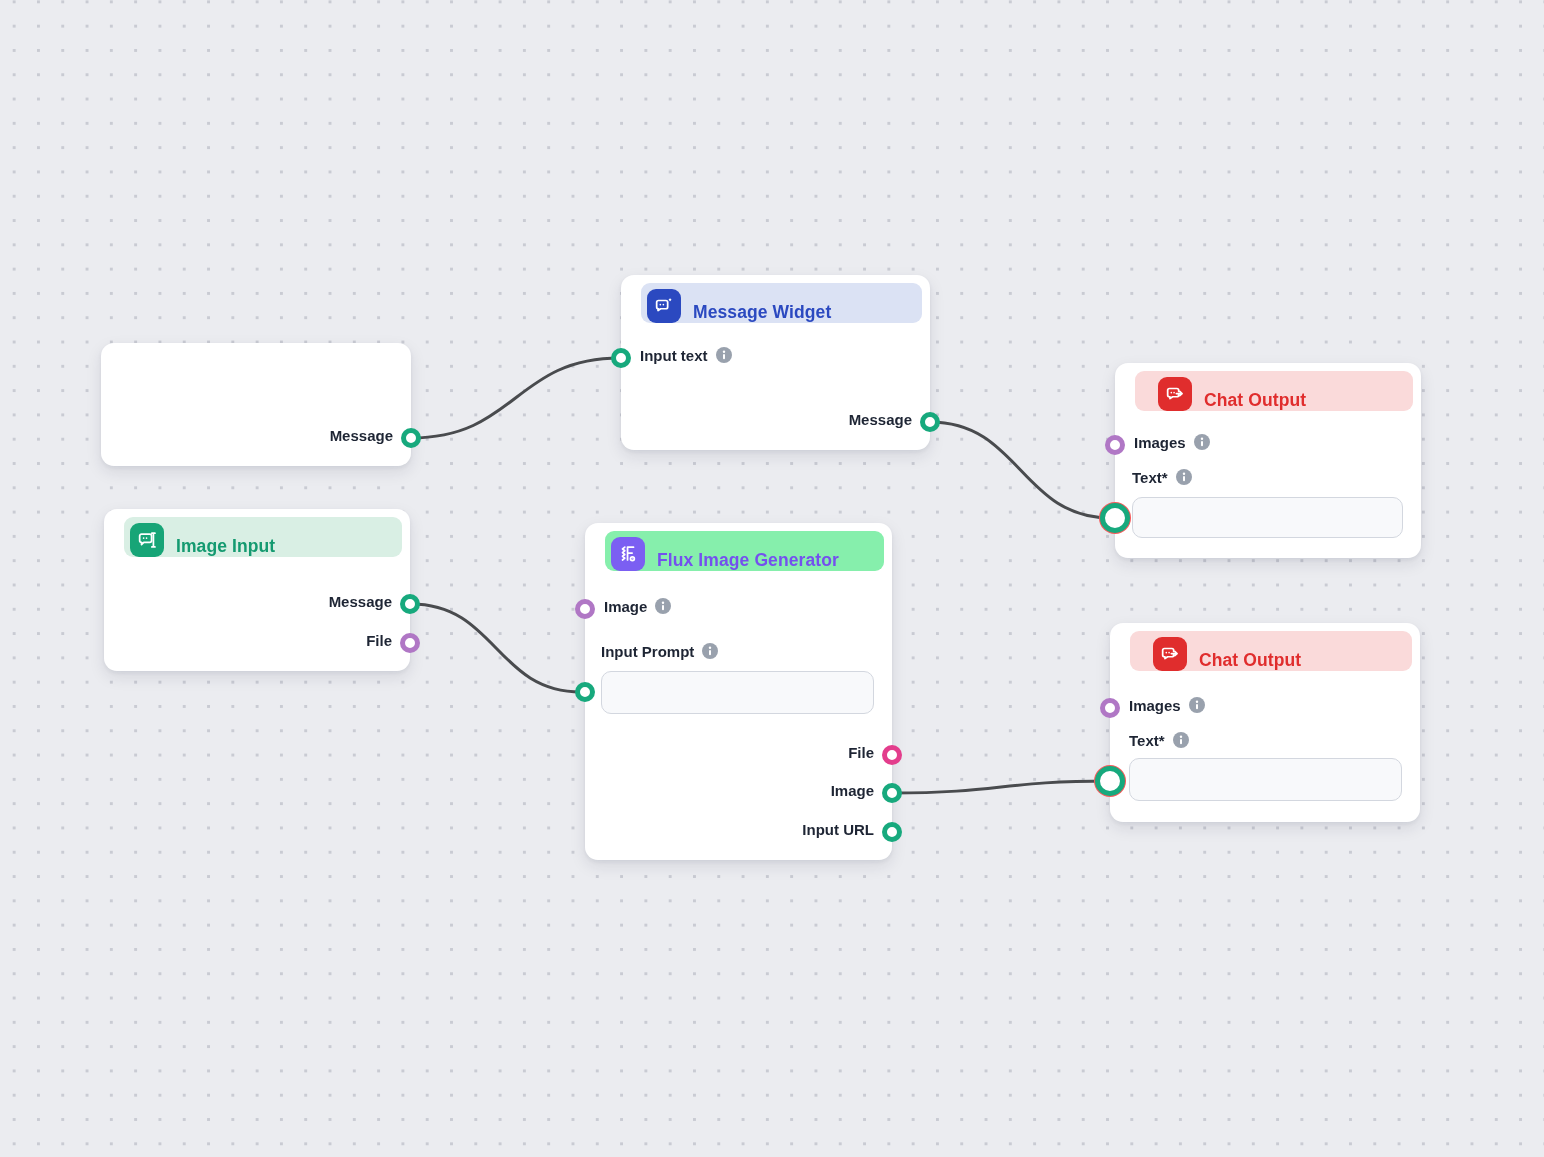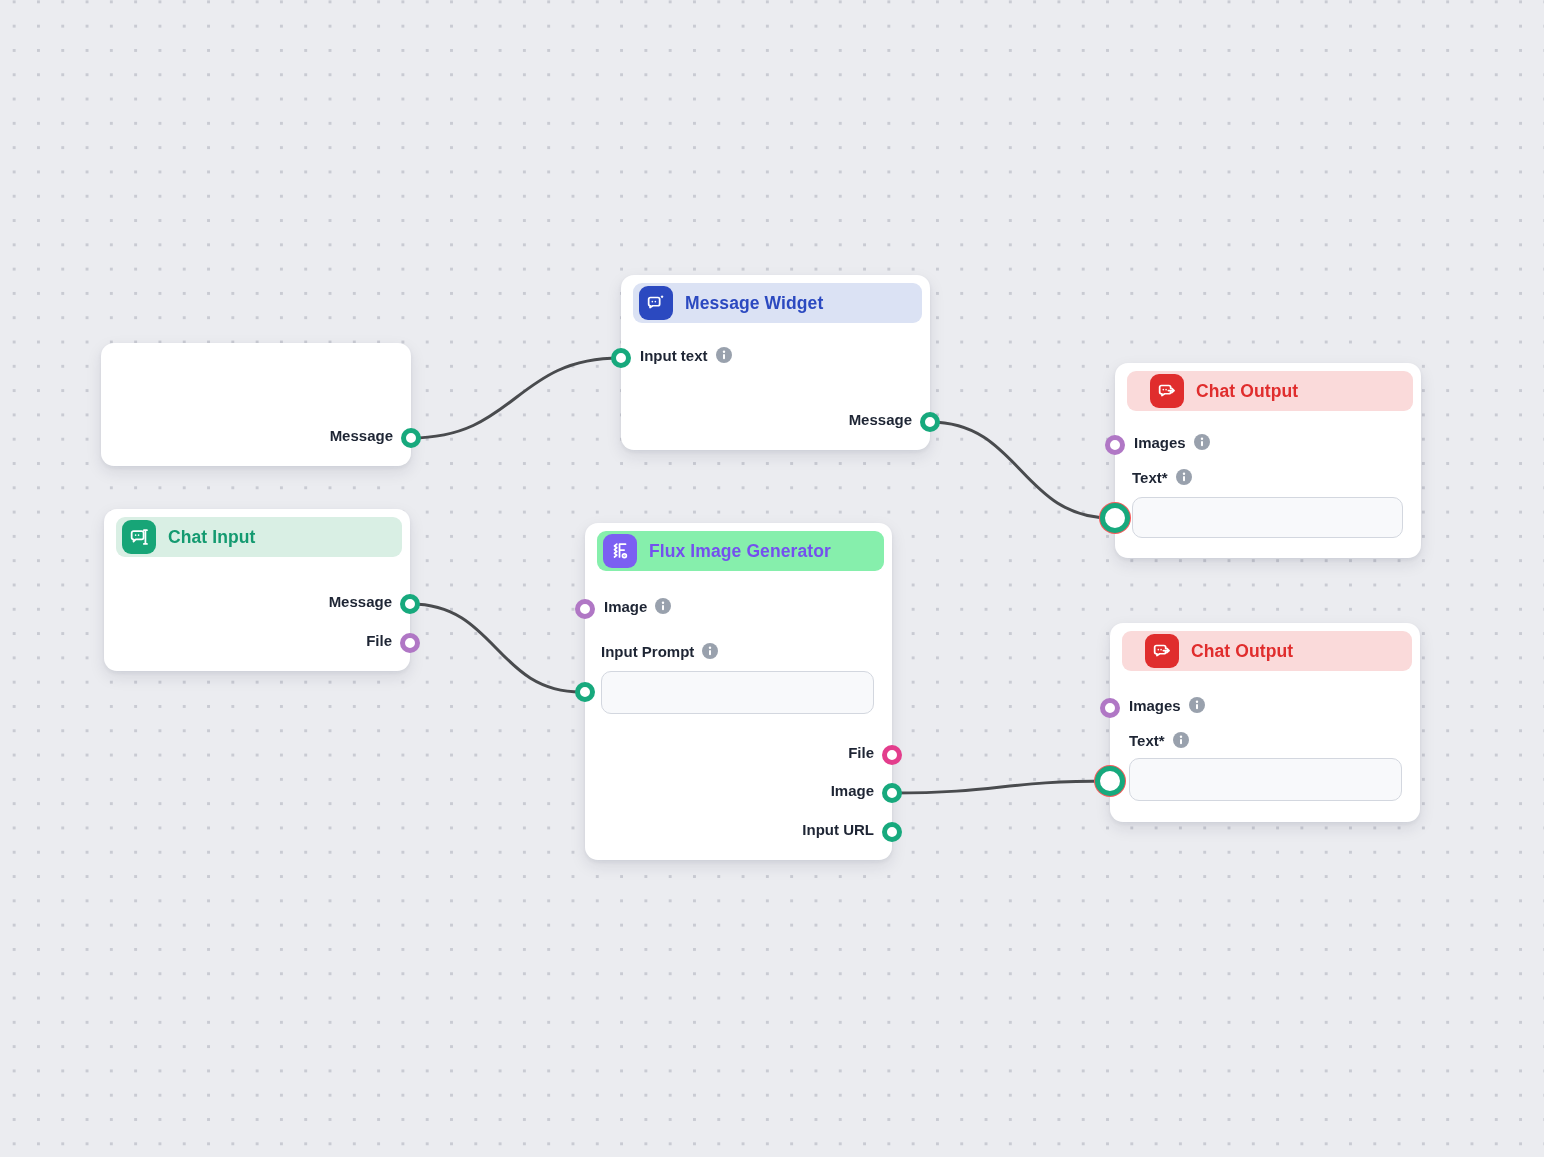--- a/index.html
+++ b/index.html
@@ -16,22 +16,22 @@
     background-position: 2px 14px;
   }
   .wires { position: absolute; left: 0; top: 0; z-index: 1; }
   .wire { stroke: #494b4e; stroke-width: 3; fill: none; stroke-linecap: round; }
 
   .node {
     position: absolute; z-index: 2; background: #ffffff; border-radius: 13px;
     box-shadow: 0 2px 4px rgba(25,30,60,.06), 0 6px 16px rgba(25,30,60,.10);
   }
   .header {
-    position: absolute; left: 12px; right: 8px; top: 8px; height: 40px;
-    border-radius: 9px; display: flex; align-items: center; padding-left: 6px;
+    position: absolute; left: 20px; right: 8px; top: 8px; height: 40px;
+    border-radius: 9px; display: flex; align-items: flex-end; padding-left: 6px;
   }
   .header.green  { background: #d9efe4; }
   .header.blue   { background: #dbe2f4; }
   .header.purple { background: #86efac; }
   .header.red    { background: #fadada; padding-left: 23px; }
   .nicon {
     width: 34px; height: 34px; border-radius: 9px; flex: 0 0 34px;
     display: flex; align-items: center; justify-content: center;
   }
   .nicon.green  { background: #17a577; }
@@ -99,21 +99,21 @@
   <div class="node" style="left:104px;top:509px;width:306px;height:162px">
     <div class="header green">
       <span class="nicon green">
         <svg width="22" height="22" viewBox="0 0 24 24" fill="none" stroke="#fff" stroke-width="1.9" stroke-linecap="round" stroke-linejoin="round">
           <path d="M4 7.5a2 2 0 0 1 2-2h9a2 2 0 0 1 2 2v5a2 2 0 0 1-2 2h-6.5L6 17v-2.5H6a2 2 0 0 1-2-2z"></path>
           <circle cx="8.3" cy="10" r="0.9" fill="#fff" stroke="none"></circle>
           <circle cx="11.5" cy="10" r="0.9" fill="#fff" stroke="none"></circle>
           <path d="M19 4.5v15 M17.3 4.5h3.4 M17.3 19.5h3.4"></path>
         </svg>
       </span>
-      <span class="ntitle green">Chat Input</span>
+      <span class="ntitle green">Image Input</span>
     </div>
     <div class="row out" style="top:84px">
       <span>Message</span>
     </div>
     <div class="row out" style="top:123px">
       <span>File</span>
     </div>
     <span class="port right" style="top:85px"></span>
     <span class="port right purple" style="top:124px"></span>
   </div>

